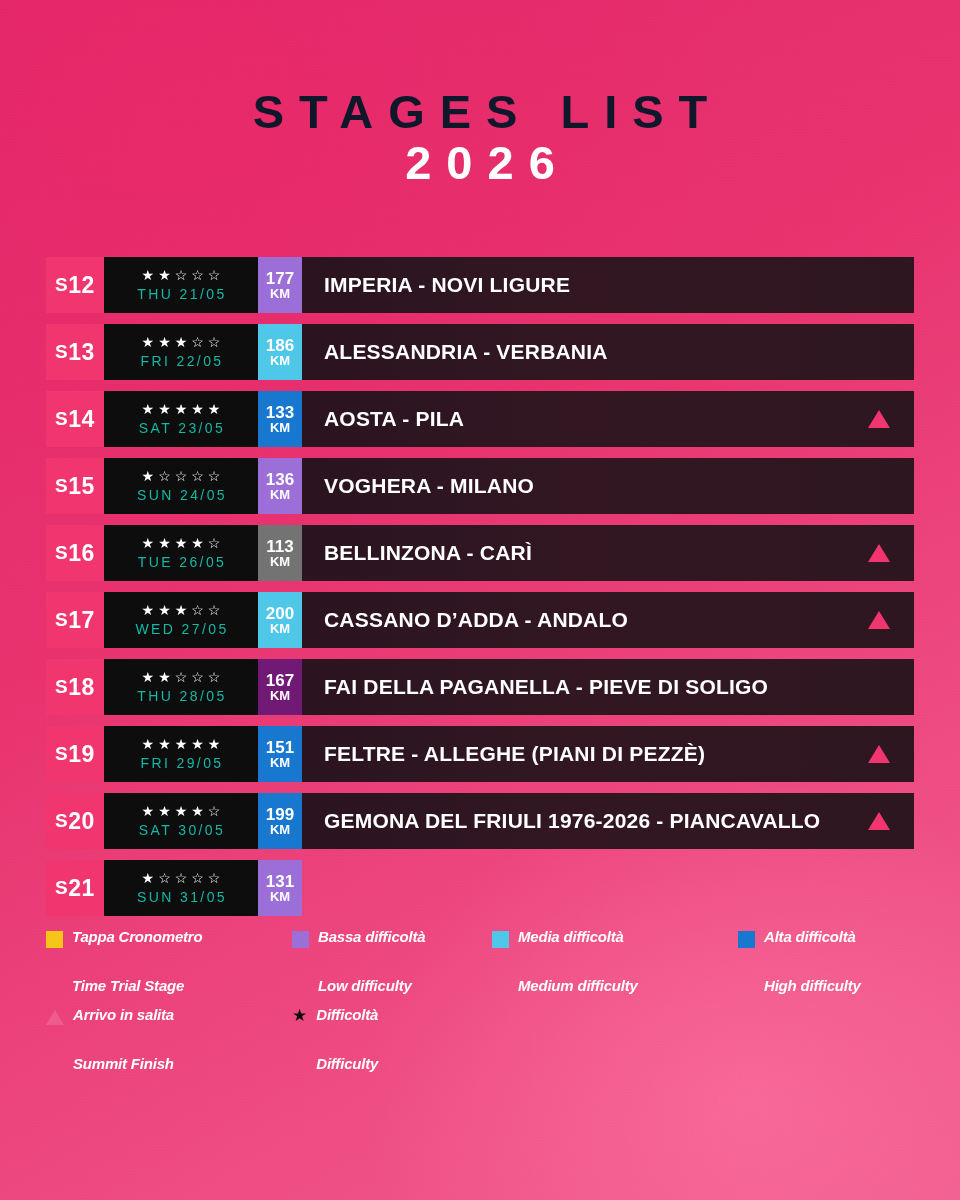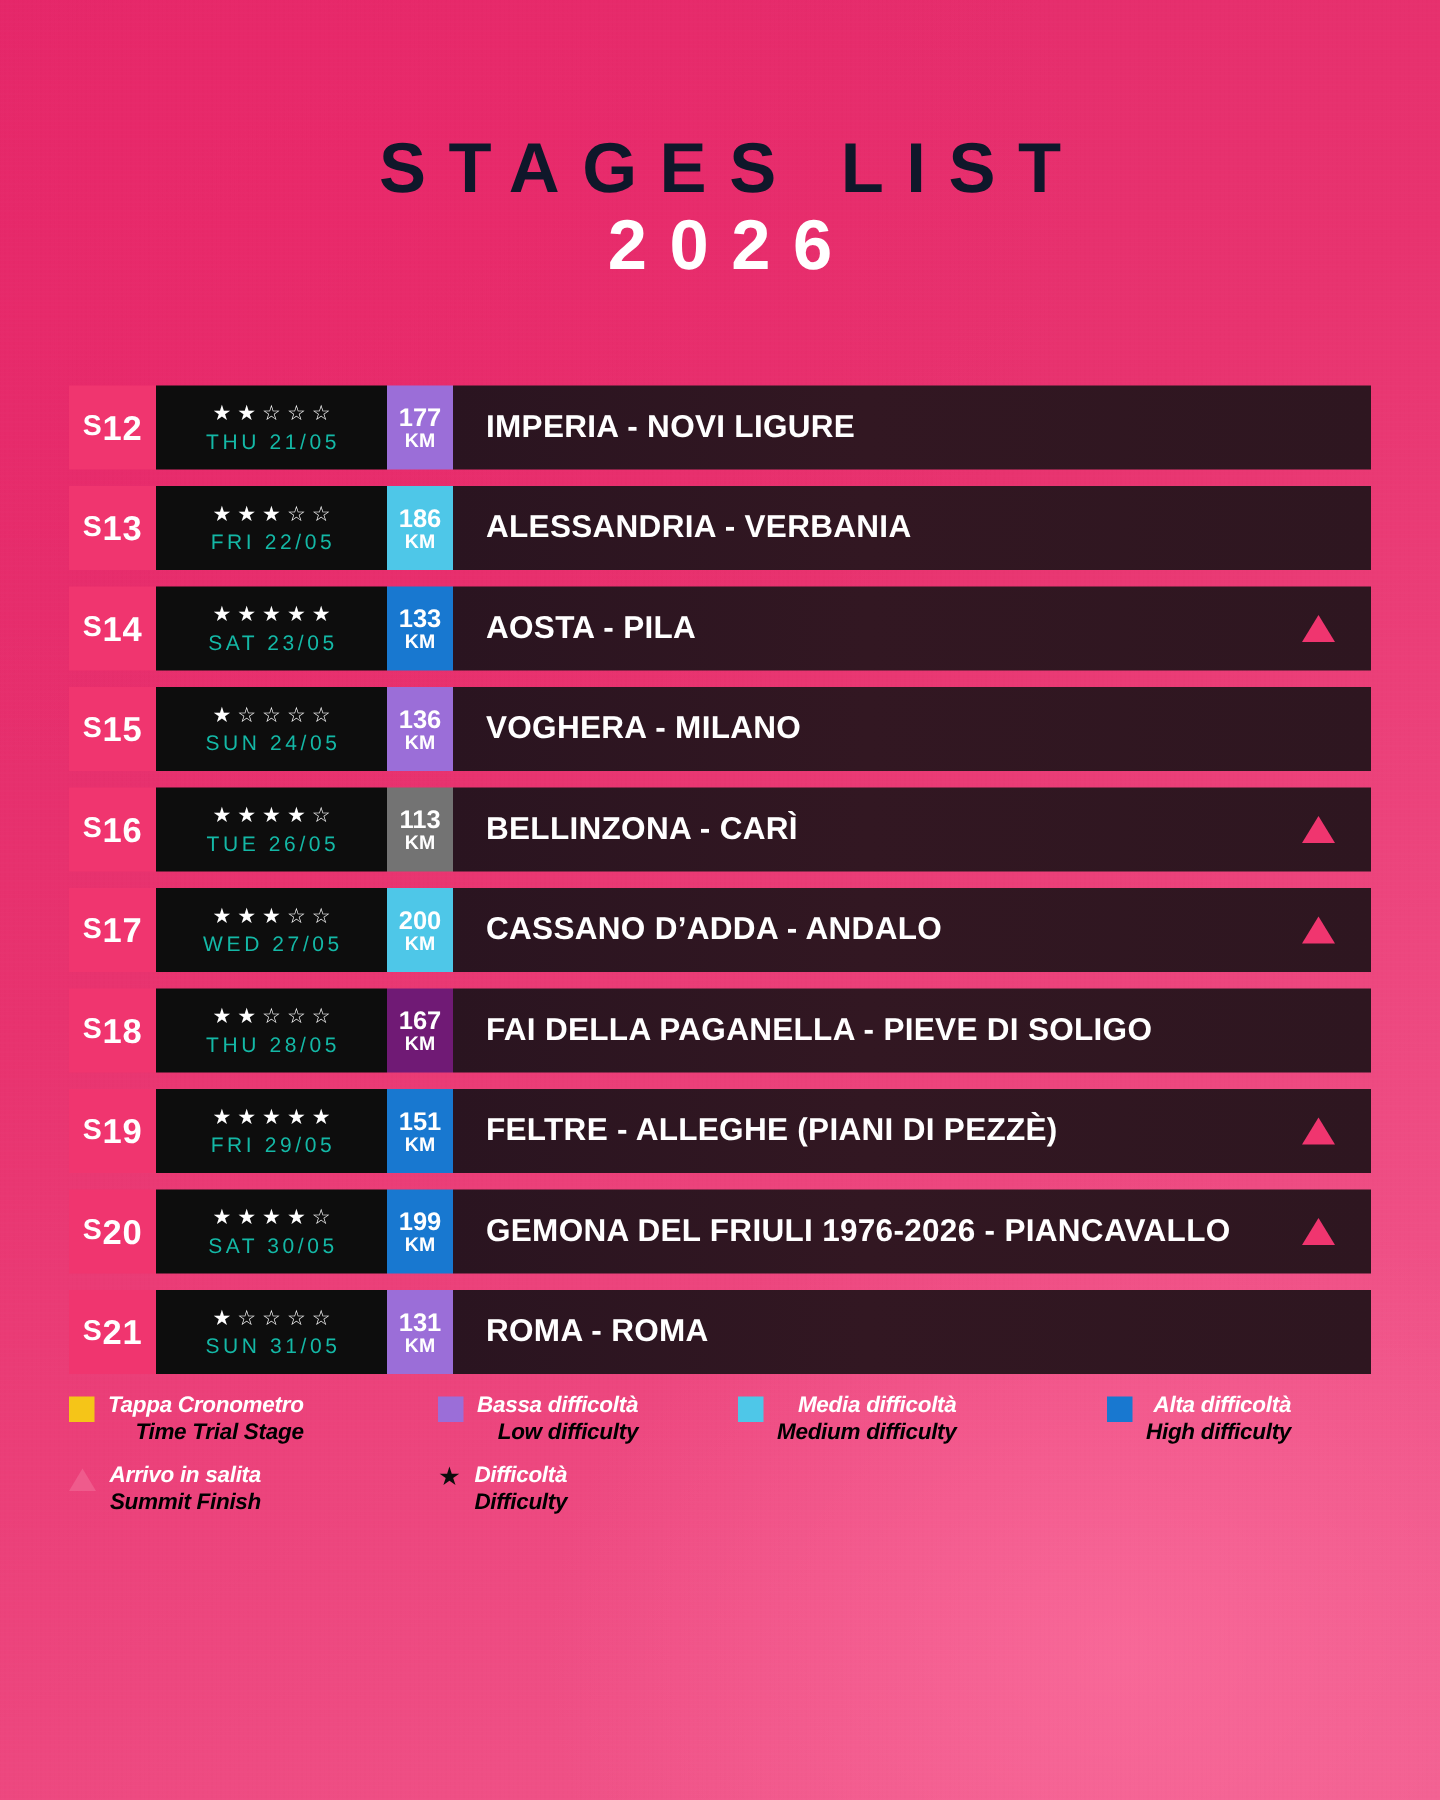--- a/index.html
+++ b/index.html
@@ -148,21 +148,20 @@
     left: 46px;
     width: 880px;
   }
   .legend-row {
     display: flex;
     margin-bottom: 12px;
   }
   .legend-item {
     display: flex;
     align-items: flex-start;
-    text-align: right;
   }
   .legend-swatch {
     width: 17px;
     height: 17px;
     margin-right: 9px;
     margin-top: 3px;
     flex: 0 0 auto;
   }
   .legend-tri {
     width: 0;
@@ -184,25 +183,26 @@
   }
   .legend-text { line-height: 1.18; }
   .legend-it {
     color: #ffffff;
     font-size: 15px;
     font-weight: bold;
     font-style: italic;
     letter-spacing: -0.2px;
   }
   .legend-en {
-    color: #000000;
+    color: #ffffff;
     font-size: 15px;
     font-weight: bold;
     font-style: italic;
     letter-spacing: -0.2px;
+    margin-top: 31px;
   }
 </style>
 </head>
 <body>
 
 <div id="bg"></div>
 <div id="noise"></div>
 
 <div id="content">
 
@@ -376,23 +376,20 @@
           <span>21</span>
         </div>
         <div class="stage-meta">
           <div class="stars">★☆☆☆☆</div>
           <div class="date">SUN 31/05</div>
         </div>
         <div class="stage-km" style="background: rgb(155, 110, 216);">
           <div class="km-num">131</div>
           <div class="km-unit">KM</div>
         </div>
-        <div class="stage-name">
-          <span>ROMA - ROMA</span>
-        </div>
       </div>
     </div>
 
   <div class="legend">
     <div class="legend-row" id="legend-row-1">
         <div class="legend-item" style="width: 246px;">
           <div class="legend-swatch" style="background: rgb(245, 197, 24);"></div>
           <div class="legend-text">
             <div class="legend-it">Tappa Cronometro</div>
             <div class="legend-en">Time Trial Stage</div>

